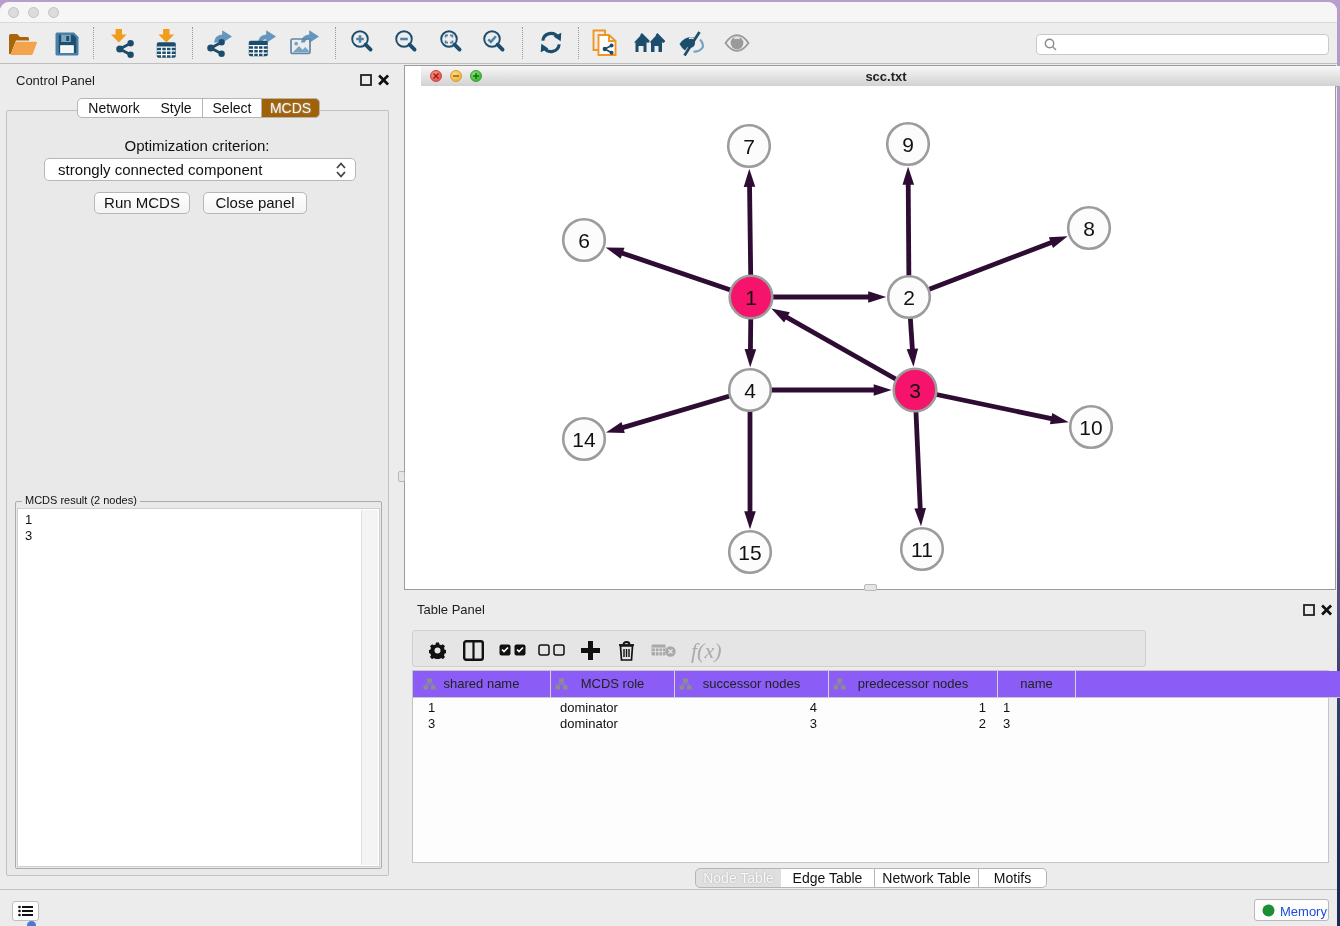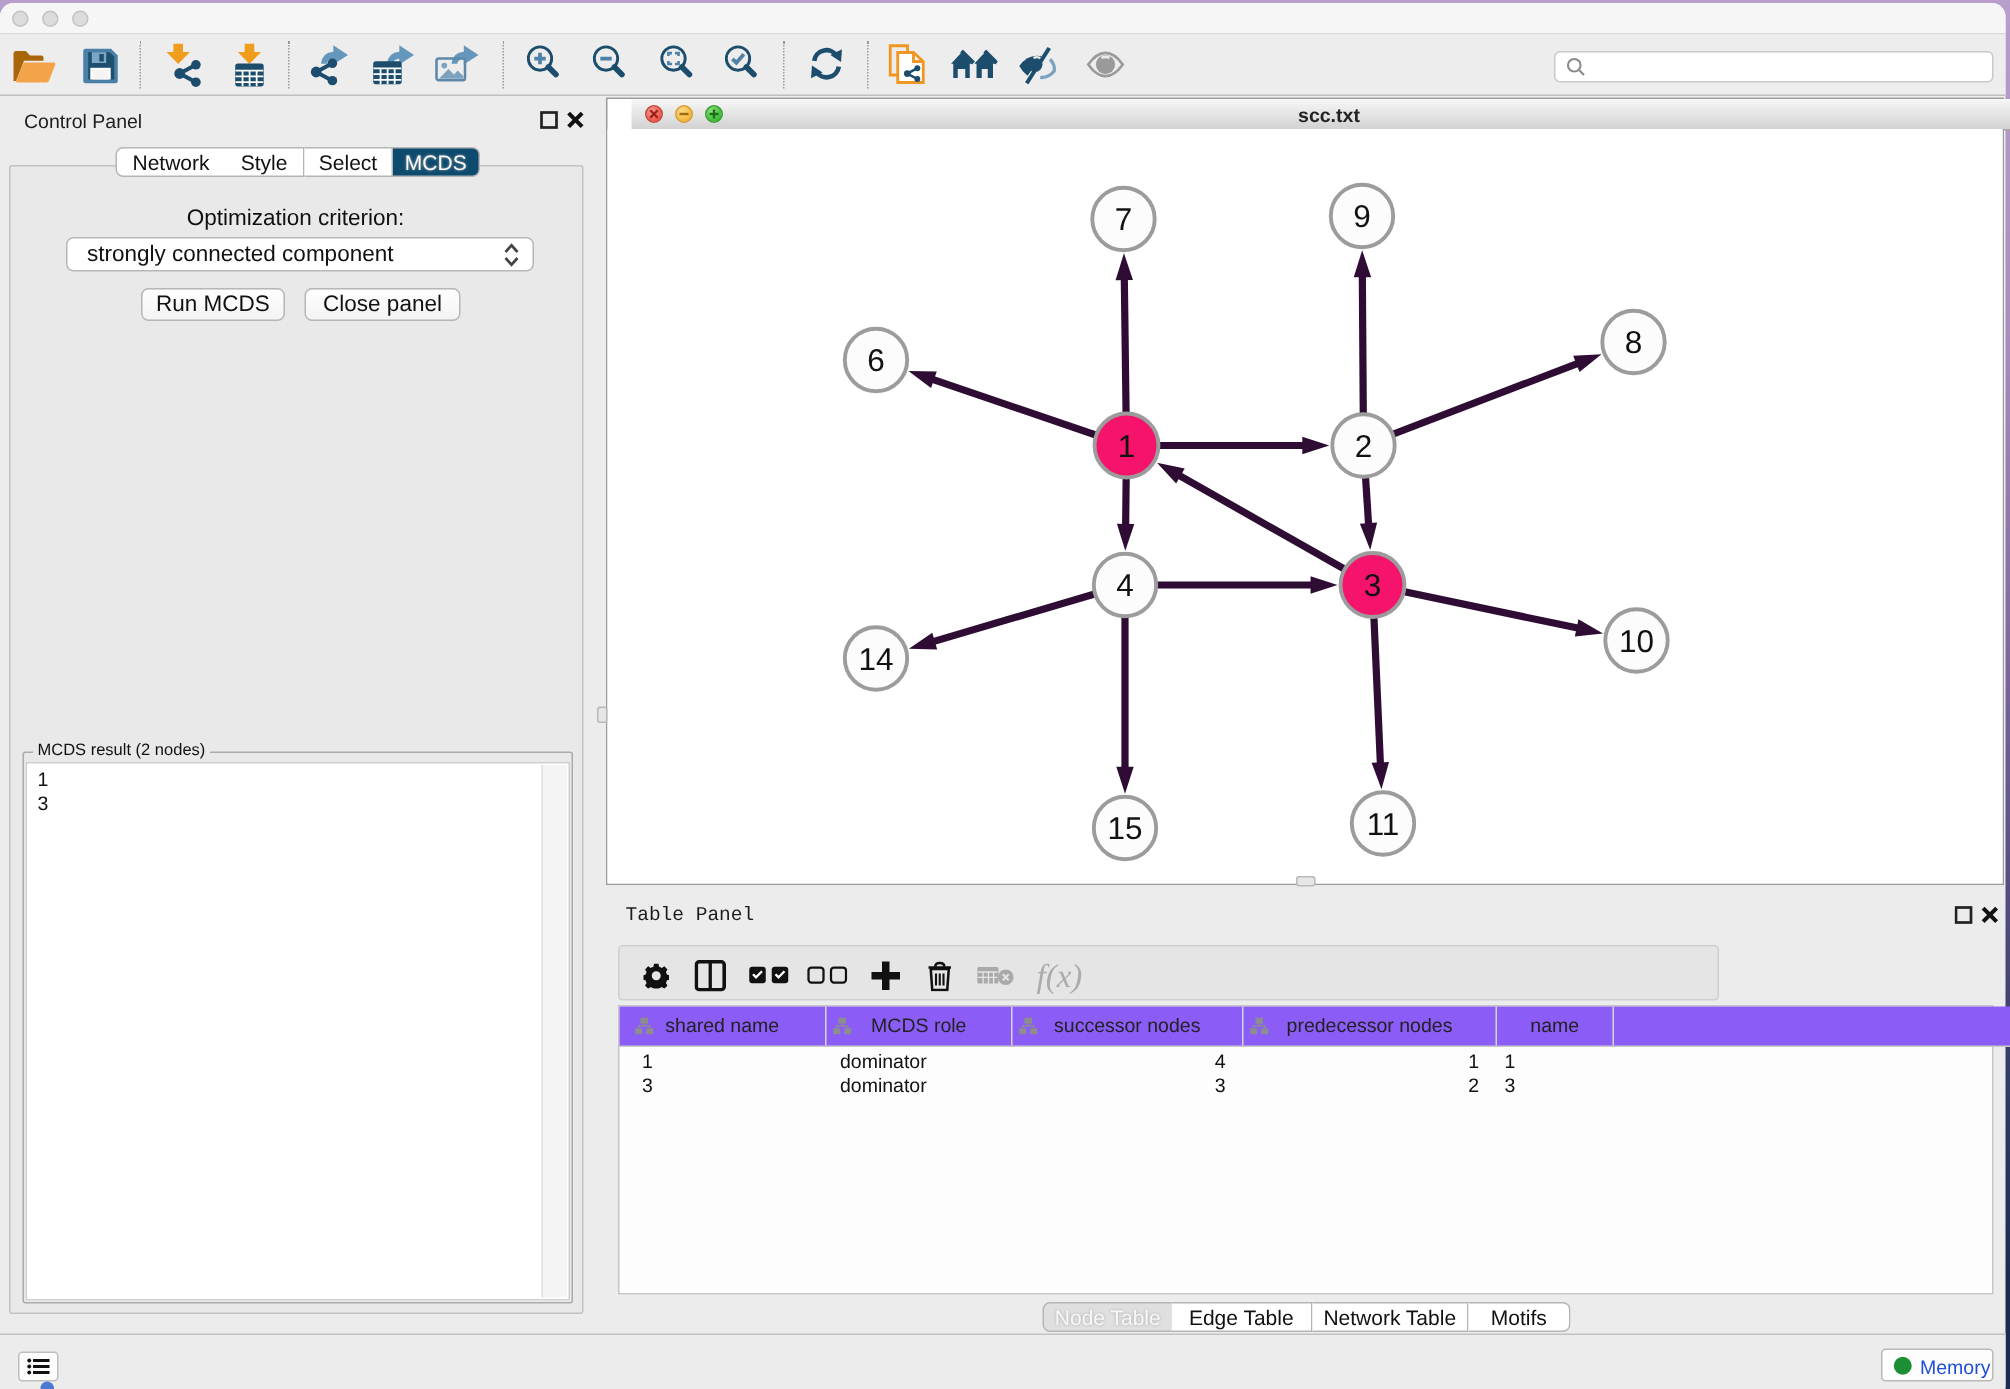--- a/index.html
+++ b/index.html
@@ -47,21 +47,21 @@
 #netwin{position:absolute;left:404px;top:63px;width:932px;height:525px;
  border:1px solid #9b9b9b;box-sizing:border-box;background:#fff;}
 #nettitle{position:absolute;left:16px;top:0;width:100%;height:20px;
  background:linear-gradient(#f7f7f7,#d2d2d2);border-bottom:1px solid #a5a5a5;text-decoration:underline;}
 #netname{position:absolute;top:3px;left:0;width:100%;text-align:center;font-size:13px;color:#222;font-weight:bold;}
 .mbtn{position:absolute;top:4px;width:12px;height:12px;border-radius:50%;box-sizing:border-box;}
 #netcanvas{position:absolute;left:0;top:20px;width:930px;height:503px;background:#fff;}
 
 
 #tpanel{position:absolute;left:404px;top:590px;width:933px;height:295px;}
-#tptitle{position:absolute;left:13px;top:10px;font-size:13px;color:#1d1d1d;font-family:Liberation Mono, monospace;}
+#tptitle{position:absolute;left:13px;top:10px;font-size:13px;color:#1d1d1d;}
 #ttoolbar{position:absolute;left:8px;top:38px;width:734px;height:37px;background:#e5e5e5;
  border:1px solid #cfcfcf;border-radius:3px;box-sizing:border-box;}
 #ttable{position:absolute;left:8px;top:78px;width:917px;height:193px;background:#fdfdfd;
  border:1px solid #c5c5c5;box-sizing:border-box;}
 #thead{position:absolute;left:0;top:0;width:100%;height:26px;background:#8b5cf6;border-bottom:1px solid #c9c9c9;padding-left:18px;}
 .th{position:absolute;top:0;height:26px;border-right:1px solid #d4d4d4;font-size:13px;color:#222;}
 .thlabel{position:absolute;top:5px;width:100%;text-align:center;}
 .row{position:absolute;left:0;width:100%;height:19px;font-size:13px;color:#111;}
 .cell{position:absolute;top:2px;}
 #btabs{position:absolute;left:291px;top:276px;height:20px;}
@@ -211,21 +211,21 @@
     <div id="cptitle">Control Panel</div>
     <svg class="wicons" style="left:360px;top:10px;" width="30" height="12" viewBox="0 0 30 12">
       <rect x="1" y="1" width="10" height="10" fill="none" stroke="#222" stroke-width="1.8"></rect>
       <path d="M19 1 L24 6 L29 1 M19 11 L24 6 L29 11" stroke="#111" stroke-width="3" fill="none" transform="scale(0.9) translate(2.2,0.6)"></path>
     </svg>
     <div id="cpbox"></div>
     <div id="tabs">
       <div class="tab" style="left:0;width:72px;border-radius:5px 0 0 5px;">Network</div>
       <div class="tab" style="left:73px;width:52px;border-left:none;">Style</div>
       <div class="tab" style="left:126px;width:58px;border-left:none;">Select</div>
-      <div class="tab" style="left:185px;width:57px;border-left:none;border-radius:0 5px 5px 0;background:#0c4a6e;color:#f8f8f8;text-shadow:0 0 2px #a9a9a9;">MCDS</div>
+      <div class="tab" style="left:185px;width:57px;border-left:none;border-radius:0 5px 5px 0;background:#a16207;color:#f8f8f8;text-shadow:0 0 2px #a9a9a9;">MCDS</div>
     </div>
     <div id="optlabel">Optimization criterion:</div>
     <div id="dropdown"><span style="margin-left:13px;">strongly connected component</span>
       <svg width="12" height="16" style="position:absolute;right:8px;top:3px;" viewBox="0 0 12 16">
         <path d="M2 6 L6 1.5 L10 6" fill="none" stroke="#444" stroke-width="1.8"></path>
         <path d="M2 10 L6 14.5 L10 10" fill="none" stroke="#444" stroke-width="1.8"></path>
       </svg>
     </div>
     <div class="btn" style="left:94px;width:94px;">Run MCDS</div>
     <div class="btn" style="left:203px;width:102px;">Close panel</div>

